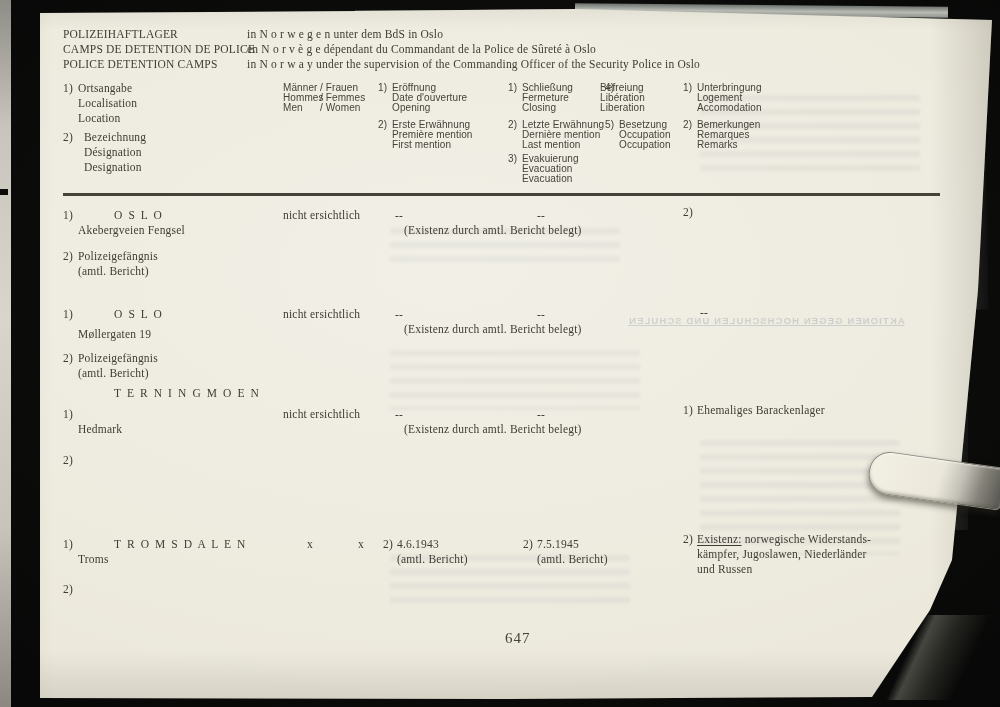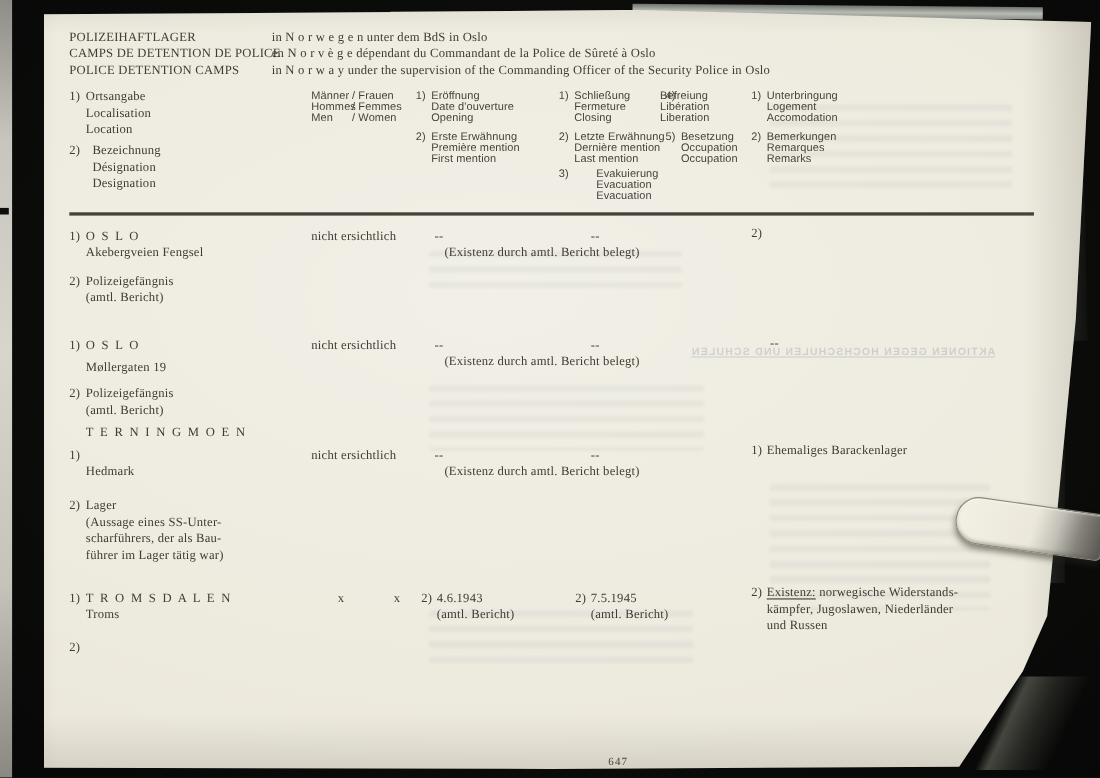--- a/index.html
+++ b/index.html
@@ -30,24 +30,24 @@
   
   .tab{position:absolute;left:869px;top:449px;width:134px;height:41px;
      border-radius:21px 6px 6px 21px;transform:rotate(8deg);transform-origin:left center;
      background:linear-gradient(100deg,#f3f0e4 0%,#ebe8db 52%,#c2c0b6 68%,#85837a 82%,#54534e 100%);
      border:1px solid #8b897d;
      box-shadow:0 4px 6px rgba(40,38,30,0.55), inset 0 1px 2px rgba(255,255,255,0.65), inset 0 -2px 3px rgba(80,76,62,0.35);}
   
   .t{position:absolute;white-space:pre-line;color:#3f3c33;}
   .fs{font-size:11.5px;line-height:15px;letter-spacing:0.2px;}
   .fa{font-family:"Liberation Sans","DejaVu Sans",sans-serif;font-size:10px;line-height:10px;letter-spacing:0.1px;color:#45423a;}
-  .sp{letter-spacing:1.6px;}
+  .sp{letter-spacing:1.6px;margin-left:36px;}
   .u{text-decoration:underline;text-underline-offset:2px;}
   .rule{position:absolute;left:63px;top:193px;width:877px;height:3px;background:#45423a;}
-  .pageno{position:absolute;left:505px;top:687px;font-size:10px;color:#46433a;letter-spacing:1px;margin-left:48px;}
+  .pageno{position:absolute;left:505px;top:630px;font-size:15px;color:#46433a;letter-spacing:1px;}
   
   .ghost-heading{position:absolute;left:628px;top:315px;transform:scaleX(-1);transform-origin:center;
      font-family:"Liberation Sans",sans-serif;font-weight:bold;font-size:9.5px;letter-spacing:1.1px;
      color:rgba(75,90,125,0.20);text-decoration:underline;white-space:nowrap;filter:blur(0.4px);}
   .ghost{position:absolute;opacity:0.055;filter:blur(1.4px);border-radius:3px;
      background:repeating-linear-gradient(to bottom,#4a5570 0 6px,transparent 6px 14px);}
 </style>
 </head>
 <body>
 
@@ -103,21 +103,21 @@
 
     <div class="t fa" style="left:508px;top:83px">1)</div>
     <div class="t fa" style="left:522px;top:83px">Schließung
 Fermeture
 Closing</div>
     <div class="t fa" style="left:508px;top:120px">2)</div>
     <div class="t fa" style="left:522px;top:120px">Letzte Erwähnung
 Dernière mention
 Last mention</div>
     <div class="t fa" style="left:508px;top:154px">3)</div>
-    <div class="t fa" style="left:542px;top:154px">Evakuierung
+    <div class="t fa" style="left:522px;top:154px">Evakuierung
 Evacuation
 Evacuation</div>
 
     <div class="t fa" style="left:605px;top:83px">4)</div>
     <div class="t fa" style="left:600px;top:83px">Befreiung
 Libération
 Liberation</div>
     <div class="t fa" style="left:605px;top:120px">5)</div>
     <div class="t fa" style="left:619px;top:120px">Besetzung
 Occupation
@@ -161,24 +161,20 @@
     <div class="t fs" style="left:63px;top:407px">1)</div>
     <div class="t fs sp" style="left:78px;top:386px">T E R N I N G M O E N</div>
     <div class="t fs" style="left:78px;top:422px">Hedmark</div>
     <div class="t fs" style="left:283px;top:407px">nicht ersichtlich</div>
     <div class="t fs" style="left:395px;top:407px">--</div>
     <div class="t fs" style="left:404px;top:422px">(Existenz durch amtl. Bericht belegt)</div>
     <div class="t fs" style="left:537px;top:407px">--</div>
     <div class="t fs" style="left:683px;top:403px">1)</div>
     <div class="t fs" style="left:697px;top:403px">Ehemaliges Barackenlager</div>
     <div class="t fs" style="left:63px;top:453px">2)</div>
-    <div class="t fs" style="left:78px;top:453px">Lager
-(Aussage eines SS-Unter-
-scharführers, der als Bau-
-führer im Lager tätig war)</div>
 
     <div class="t fs" style="left:63px;top:537px">1)</div>
     <div class="t fs sp" style="left:78px;top:537px">T R O M S D A L E N</div>
     <div class="t fs" style="left:78px;top:552px">Troms</div>
     <div class="t fs" style="left:307px;top:537px">x</div>
     <div class="t fs" style="left:358px;top:537px">x</div>
     <div class="t fs" style="left:383px;top:537px">2)</div>
     <div class="t fs" style="left:397px;top:537px">4.6.1943</div>
     <div class="t fs" style="left:397px;top:552px">(amtl. Bericht)</div>
     <div class="t fs" style="left:523px;top:537px">2)</div>

